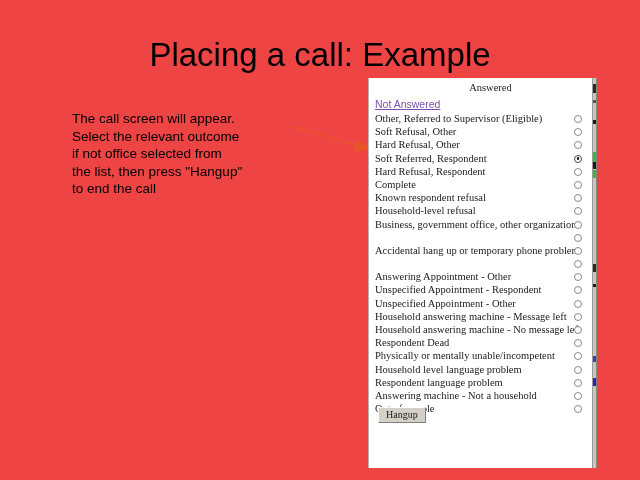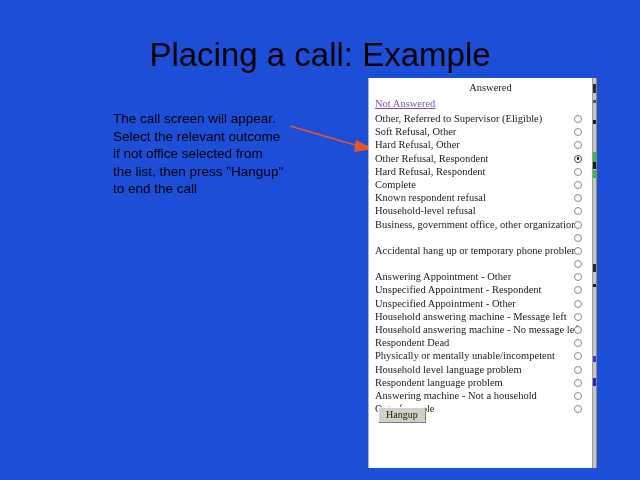--- a/index.html
+++ b/index.html
@@ -13,21 +13,21 @@
     font-family: "Liberation Sans", sans-serif;
     overflow: hidden;
     position: relative;
   }
 
   #slide {
     position: absolute;
     left: 0; top: 0;
     width: 640px;
     height: 480px;
-    background: #1d4ed8;
+    background: #ef4444;
   }
 
   
   #slide-title {
     position: absolute;
     left: 0;
     top: 36px;
     width: 640px;
     text-align: center;
     font-family: "Liberation Sans", sans-serif;
@@ -42,21 +42,21 @@
   #body-text {
     position: absolute;
     left: 72px;
     top: 110px;
     width: 215px;
     font-family: "Liberation Sans", sans-serif;
     font-size: 13.5px;
     line-height: 17.6px;
     color: #000000;
   }
-  #body-text .line { white-space: nowrap; margin-left: 41px; }
+  #body-text .line { white-space: nowrap; }
 
   
   #arrow-annotation {
     position: absolute;
     left: 288px;
     top: 122px;
     width: 90px;
     height: 40px;
     pointer-events: none;
   }
@@ -99,21 +99,21 @@
     text-align: center;
     font-family: "Liberation Serif", serif;
     font-size: 10.5px;
     color: #222222;
   }
 
   #not-answered-link {
     position: absolute;
     left: 6px;
     top: 20px;
-    font-family: Liberation Serif, serif;
+    font-family: Liberation Sans, sans-serif;
     font-size: 10.5px;
     color: #7d4fb0;
     text-decoration: underline;
     cursor: pointer;
   }
 
   #outcome-list {
     position: absolute;
     left: 0;
     top: 34px;
@@ -207,21 +207,21 @@
         </div>
         <div class="outcome-row">
           <span class="outcome-label">Soft Refusal, Other</span>
           <span class="outcome-radio"></span>
         </div>
         <div class="outcome-row">
           <span class="outcome-label">Hard Refusal, Other</span>
           <span class="outcome-radio"></span>
         </div>
         <div class="outcome-row">
-          <span class="outcome-label">Other Refusal, Respondent</span>
+          <span class="outcome-label">Soft Referred, Respondent</span>
           <span class="outcome-radio selected"></span>
         </div>
         <div class="outcome-row">
           <span class="outcome-label">Hard Refusal, Respondent</span>
           <span class="outcome-radio"></span>
         </div>
         <div class="outcome-row">
           <span class="outcome-label">Complete</span>
           <span class="outcome-radio"></span>
         </div>

